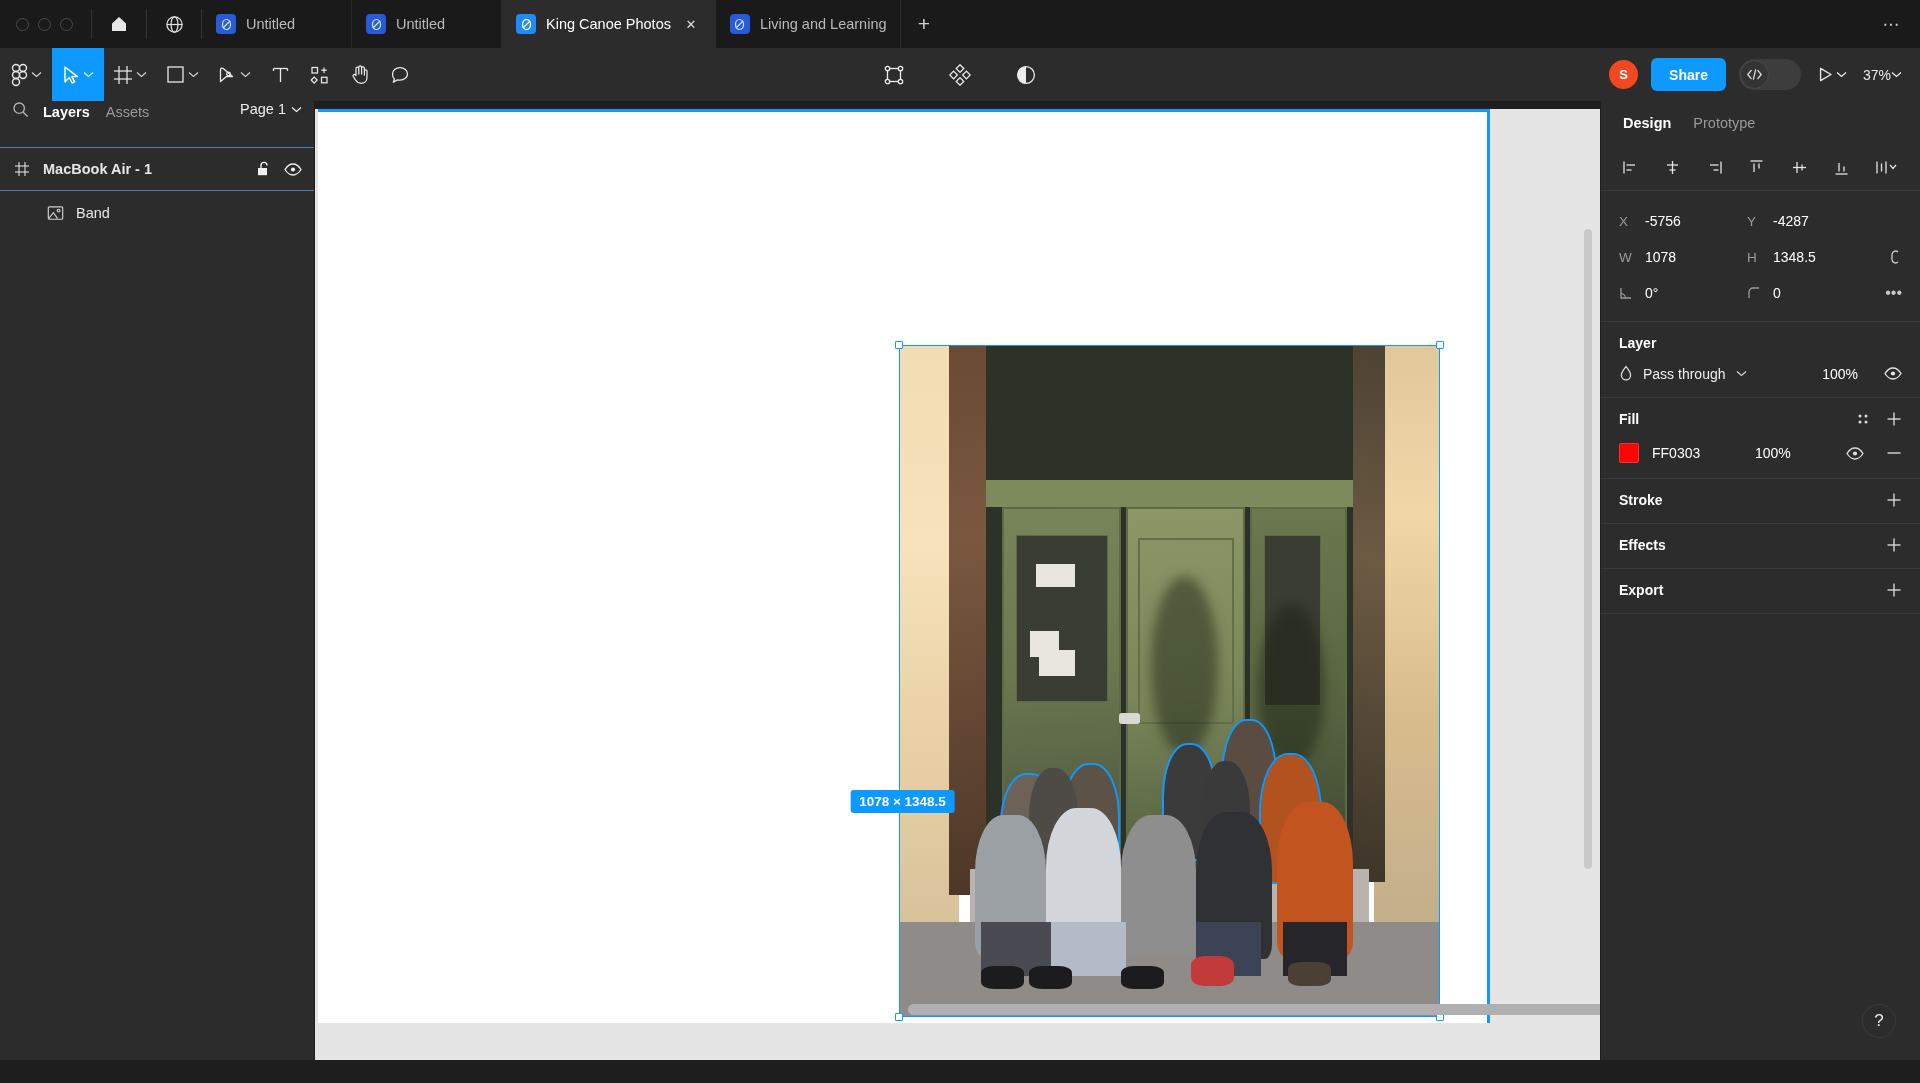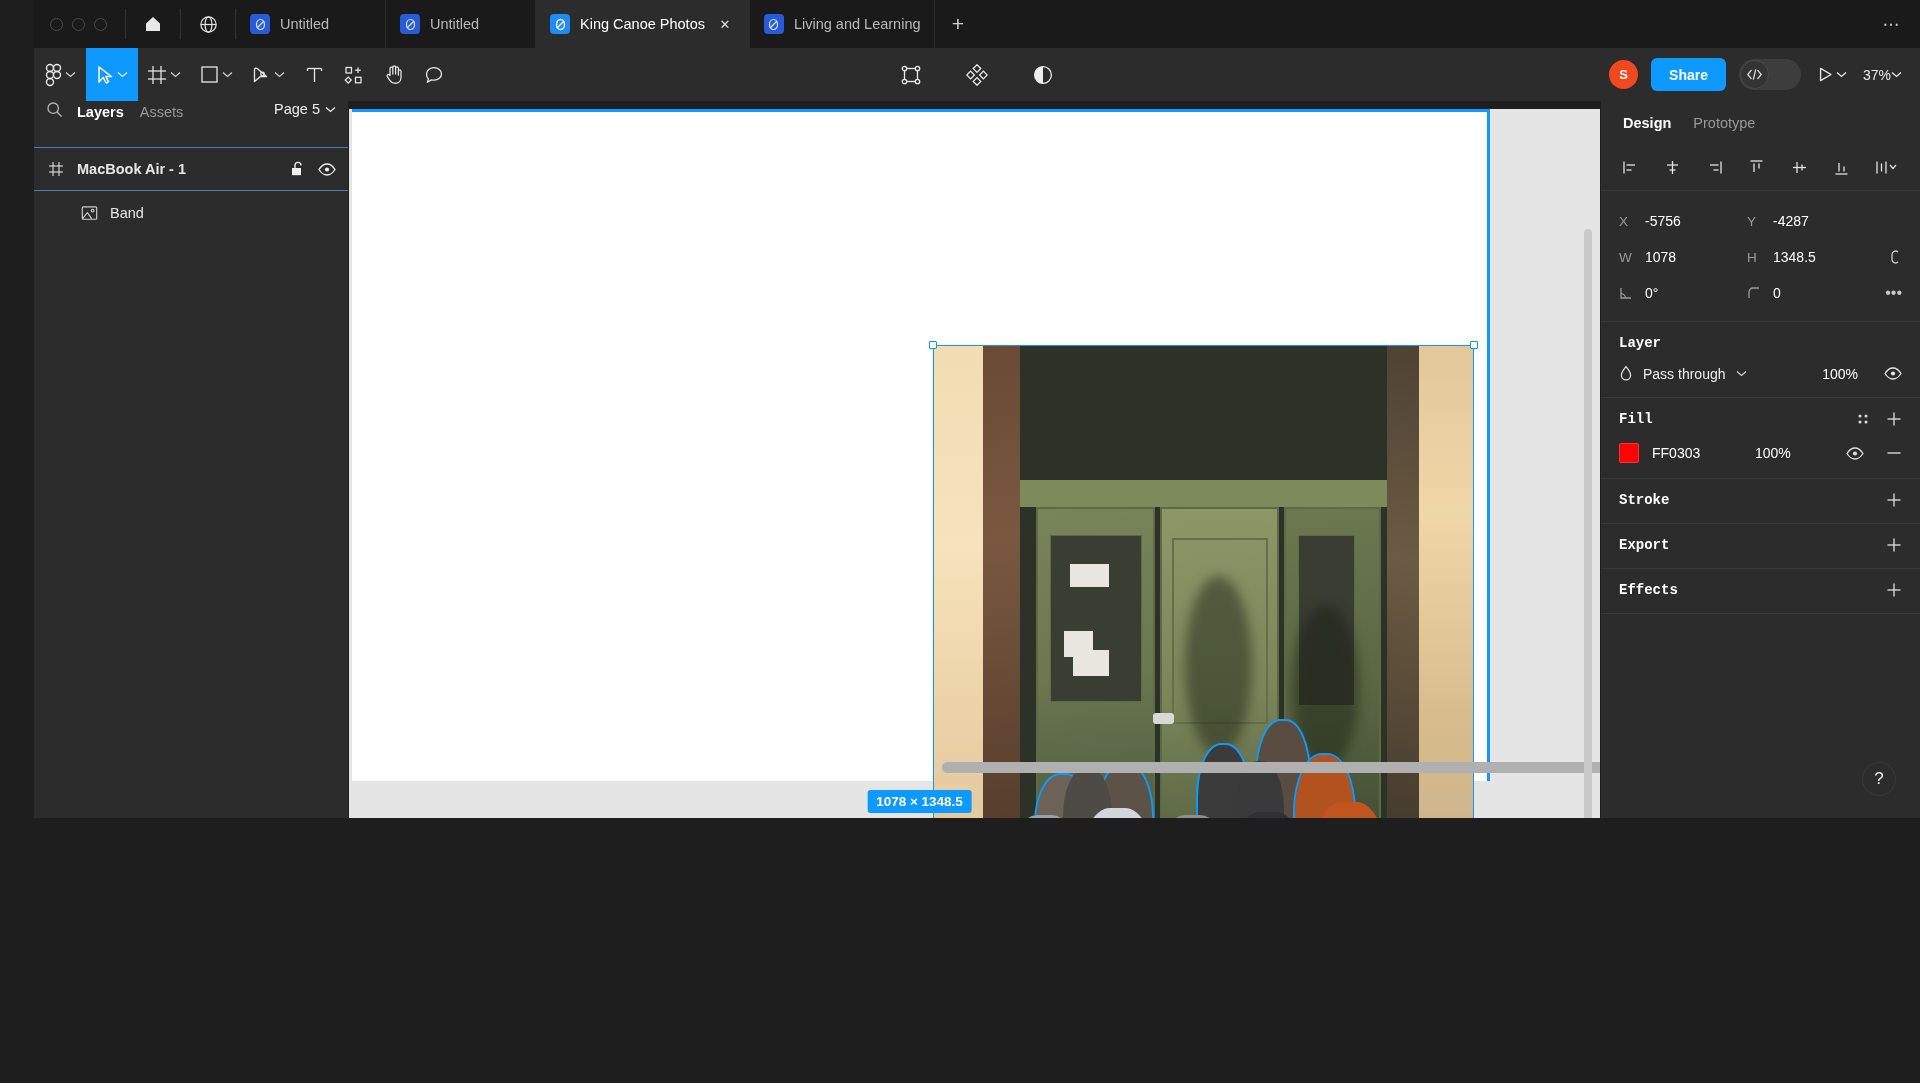--- a/index.html
+++ b/index.html
@@ -3,21 +3,21 @@
 <meta charset="utf-8">
 <style>
   * { box-sizing: border-box; margin: 0; padding: 0; }
   html, body {
     width: 1920px; height: 1083px;
     background: #1e1e1e;
     font-family: "Liberation Sans", sans-serif;
     overflow: hidden;
     -webkit-font-smoothing: antialiased;
   }
-  .app { position: relative; width: 1920px; height: 818px; display: flex; flex-direction: column; padding-left: 34px; }
+  .app { position: relative; width: 1920px; height: 1060px; display: flex; flex-direction: column; }
 
   
   .tabbar {
     height: 48px; min-height: 48px;
     background: #1a1a1a;
     display: flex; align-items: stretch;
     position: relative; z-index: 40;
   }
   .traffic { display: flex; align-items: center; gap: 9px; padding: 0 18px 0 16px; }
   .light { width: 13px; height: 13px; border-radius: 50%; border: 1.5px solid #4a4a4a; background: transparent; }
@@ -192,21 +192,21 @@
     padding: 0 18px; border-bottom: 1px solid #3a3a3a; color: #e4e4e4;
   }
   .align-btn { display: flex; align-items: center; justify-content: center; cursor: pointer; padding: 3px; border-radius: 3px; }
   .props { padding: 12px 18px 10px 18px; border-bottom: 1px solid #3a3a3a; }
   .prop-row { display: flex; align-items: center; height: 36px; }
   .prop-cell { display: flex; align-items: center; gap: 12px; width: 128px; }
   .prop-key { color: #9b9b9b; font-size: 13.5px; width: 14px; display: flex; align-items: center; }
   .prop-val { color: #ffffff; font-size: 14px; cursor: text; }
   .prop-extra { margin-left: auto; color: #c9c9c9; display: flex; align-items: center; cursor: pointer; }
   .section { padding: 13px 18px 15px 18px; border-bottom: 1px solid #3a3a3a; }
-  .section-head { display: flex; align-items: flex-start; justify-content: space-between; font-family: Liberation Mono, monospace; }
+  .section-head { display: flex; align-items: flex-start; justify-content: space-between; }
   .section-title { color: #ffffff; font-size: 14px; font-weight: 700; }
   .section-actions { display: flex; align-items: center; gap: 16px; color: #dcdcdc; }
   .icon-btn { cursor: pointer; display: flex; align-items: center; justify-content: center; }
   .blend-row { display: flex; align-items: center; margin-top: 14px; }
   .blend-left { display: flex; align-items: center; gap: 10px; color: #eee; font-size: 14px; cursor: pointer; }
   .blend-opacity { margin-left: auto; display: flex; align-items: center; gap: 26px; color: #fff; font-size: 14px; }
   .fill-row { display: flex; align-items: center; margin-top: 16px; gap: 13px; }
   .swatch { width: 20px; height: 20px; border-radius: 2px; border: 1px solid rgba(255,255,255,.18); cursor: pointer; flex: 0 0 auto; }
   .hexval { color: #fff; font-size: 14px; cursor: text; width: 90px; }
   .pctval { color: #fff; font-size: 14px; cursor: text; }
@@ -496,21 +496,21 @@
       <div class="lp-header">
         <span class="lp-search">
           <svg width="17" height="17" viewBox="0 0 17 17" fill="none" stroke="#b4b4b4" stroke-width="1.35">
             <circle cx="7.2" cy="7.2" r="5.2"></circle>
               <line x1="11" y1="11" x2="15.6" y2="15.6"></line>
           </svg>
         </span>
         <span class="lp-tab active">Layers</span>
         <span class="lp-tab">Assets</span>
         <span class="lp-page">
-          <span>Page 5</span>
+          <span>Page 1</span>
           <span>
             <svg width="11" height="7" viewBox="0 0 11 7">
                 <path d="M1 1.5 L5.5 5.5 L10 1.5" fill="none" stroke="#ececec" stroke-width="1.3"></path>
               </svg>
           </span>
         </span>
       </div>
 
       <div class="layer-row frame">
         <span class="layer-icon">
@@ -806,38 +806,38 @@
             <svg width="16" height="16" viewBox="0 0 16 16" fill="none" stroke="#dcdcdc" stroke-width="1.35">
               <line x1="8" y1="1.5" x2="8" y2="14.5"></line>
                 <line x1="1.5" y1="8" x2="14.5" y2="8"></line>
             </svg>
           </span>
         </div>
       </div>
 
       <div class="section">
         <div class="section-head">
+          <span class="section-title">Effects</span>
+          <span class="icon-btn">
+            <svg width="16" height="16" viewBox="0 0 16 16" fill="none" stroke="#dcdcdc" stroke-width="1.35">
+              <line x1="8" y1="1.5" x2="8" y2="14.5"></line>
+                <line x1="1.5" y1="8" x2="14.5" y2="8"></line>
+            </svg>
+          </span>
+        </div>
+      </div>
+
+      <div class="section">
+        <div class="section-head">
           <span class="section-title">Export</span>
           <span class="icon-btn">
             <svg width="16" height="16" viewBox="0 0 16 16" fill="none" stroke="#dcdcdc" stroke-width="1.35">
               <line x1="8" y1="1.5" x2="8" y2="14.5"></line>
                 <line x1="1.5" y1="8" x2="14.5" y2="8"></line>
             </svg>
           </span>
         </div>
       </div>
-
-      <div class="section">
-        <div class="section-head">
-          <span class="section-title">Effects</span>
-          <span class="icon-btn">
-            <svg width="16" height="16" viewBox="0 0 16 16" fill="none" stroke="#dcdcdc" stroke-width="1.35">
-              <line x1="8" y1="1.5" x2="8" y2="14.5"></line>
-                <line x1="1.5" y1="8" x2="14.5" y2="8"></line>
-            </svg>
-          </span>
-        </div>
-      </div>
     </div>
   </div>
 
   <div class="help-btn">?</div>
 </div>
 
 </body></html>

